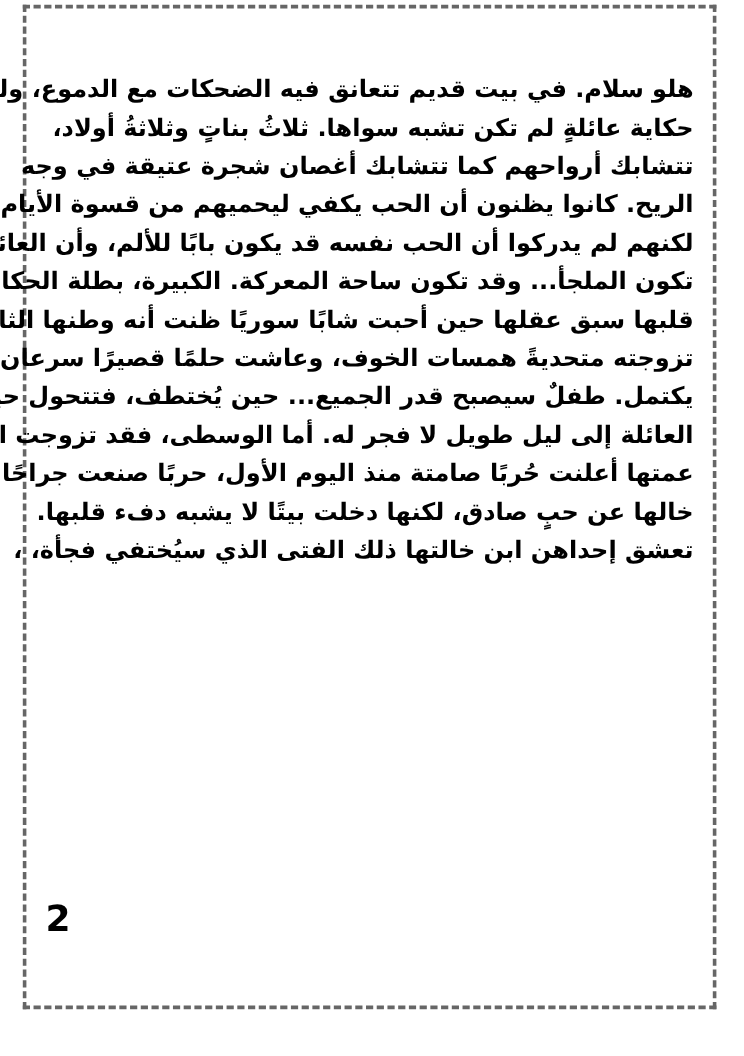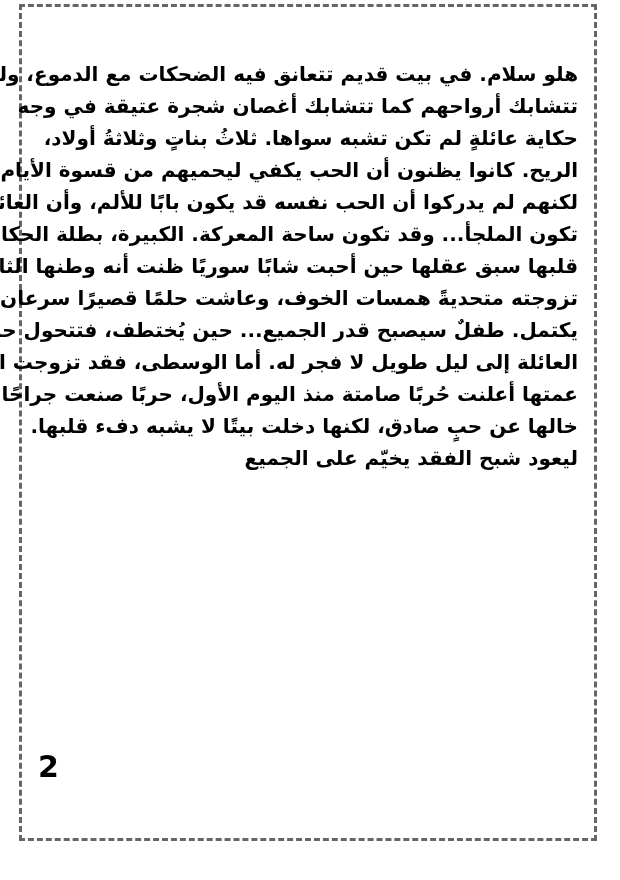--- a/index.html
+++ b/index.html
@@ -53,28 +53,28 @@
   }
 </style>
 </head>
 <body>
 
 <div class="page">
   <div class="border-frame"></div>
 
   <div class="text-block">
     <div class="text-line">هلو سلام. في بيت قديم تتعانق فيه الضحكات مع الدموع، ولدت</div>
+    <div class="text-line">حكاية عائلةٍ لم تكن تشبه سواها. ثلاثُ بناتٍ وثلاثةُ أولاد،</div>
     <div class="text-line">تتشابك أرواحهم كما تتشابك أغصان شجرة عتيقة في وجه</div>
-    <div class="text-line">حكاية عائلةٍ لم تكن تشبه سواها. ثلاثُ بناتٍ وثلاثةُ أولاد،</div>
     <div class="text-line">الريح. كانوا يظنون أن الحب يكفي ليحميهم من قسوة الأيام،</div>
     <div class="text-line">لكنهم لم يدركوا أن الحب نفسه قد يكون بابًا للألم، وأن العائلة قد</div>
     <div class="text-line">تكون الملجأ... وقد تكون ساحة المعركة. الكبيرة، بطلة الحكاية،</div>
     <div class="text-line">قلبها سبق عقلها حين أحبت شابًا سوريًا ظنت أنه وطنها الثاني.</div>
     <div class="text-line">تزوجته متحديةً همسات الخوف، وعاشت حلمًا قصيرًا سرعان ما</div>
     <div class="text-line">يكتمل. طفلٌ سيصبح قدر الجميع... حين يُختطف، فتتحول حياة</div>
     <div class="text-line">العائلة إلى ليل طويل لا فجر له. أما الوسطى، فقد تزوجت ابن</div>
     <div class="text-line">عمتها أعلنت حُربًا صامتة منذ اليوم الأول، حربًا صنعت جراحًا</div>
     <div class="text-line">خالها عن حبٍ صادق، لكنها دخلت بيتًا لا يشبه دفء قلبها.</div>
-    <div class="text-line">ليعود شبح الفقد يخيّم على الجميع</div>
+    <div class="text-line">تعشق إحداهن ابن خالتها ذلك الفتى الذي سيُختفي فجأة، ،</div>
   </div>
 
   <div class="page-number">2</div>
 </div>
 
 </body></html>

